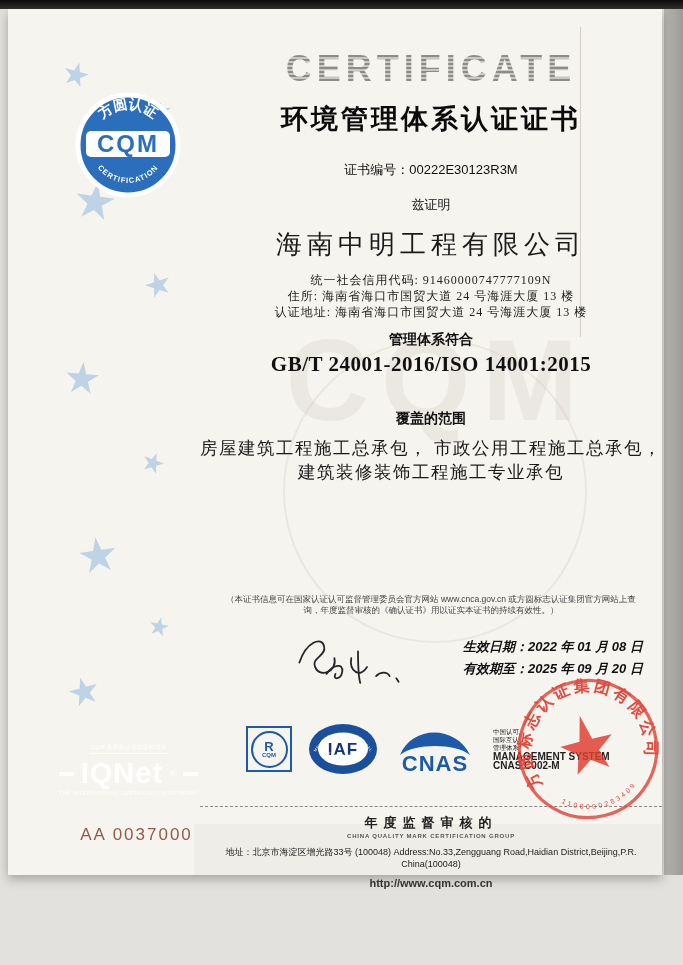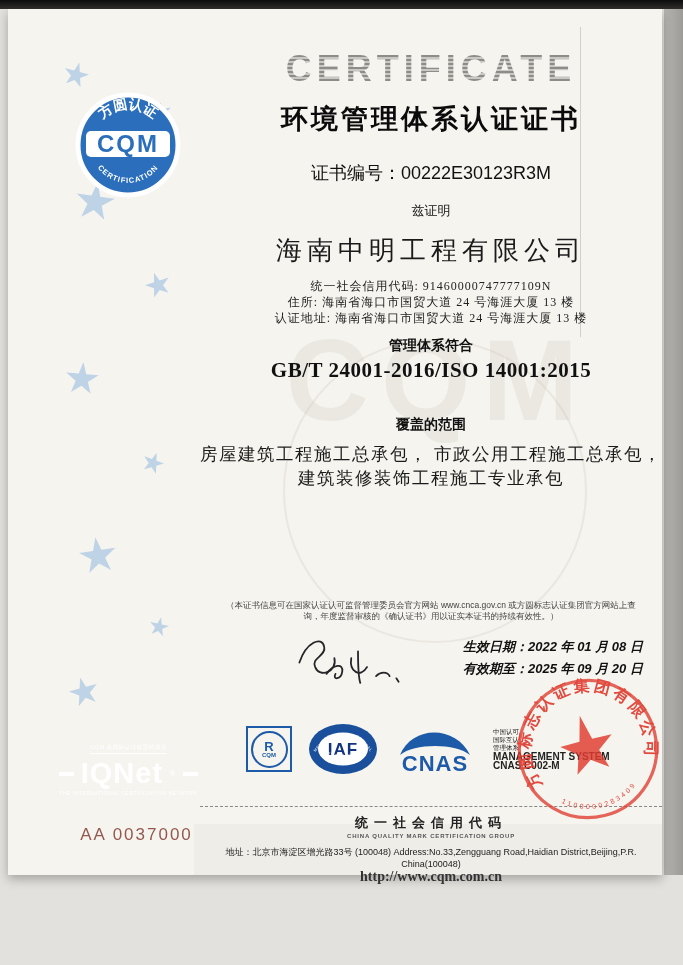--- a/index.html
+++ b/index.html
@@ -32,21 +32,21 @@
   .iqnet-reg{font-size:7px;vertical-align:top;}
   .iqnet-cap-bot{margin-top:3px;font-size:4.6px;letter-spacing:.8px;}
   .serial{position:absolute;left:16px;right:0;top:793px;text-align:center;
     color:rgba(130,60,48,.85);font-size:17px;letter-spacing:2px;}
   
   .content{position:absolute;left:192px;top:0;width:462px;text-align:center;color:#111;}
   .cert-head{margin-top:42px;font-size:36px;font-weight:bold;letter-spacing:5px;line-height:1;
     background:repeating-linear-gradient(180deg,#8e8c88 0 2px,#cac8c4 2px 4px);
     -webkit-background-clip:text;background-clip:text;color:transparent;}
   .doc-title{margin-top:14px;font-size:27px;font-weight:bold;letter-spacing:3px;color:#0b0b0b;}
-  .cert-no{margin-top:24px;font-size:18px;}
+  .cert-no{margin-top:24px;font-size:13px;}
   .certify{margin-top:17px;font-size:13px;}
   .company{margin-top:13px;font-size:26px;letter-spacing:5px;color:#1a1a1a;
     font-family:"Liberation Serif",serif;}
   .info{margin-top:10px;font-size:12px;line-height:16px;color:#222;
     font-family:"Liberation Serif",serif;letter-spacing:1px;}
   .conform{margin-top:11px;font-size:14px;font-weight:bold;}
   .standard{margin-top:3px;font-size:21px;font-weight:bold;letter-spacing:.5px;
     font-family:"Liberation Serif",serif;}
   .scope-label{margin-top:33px;font-size:14px;font-weight:bold;}
   .scope{margin-top:8px;font-size:17.5px;line-height:24px;letter-spacing:1.5px;
@@ -72,21 +72,21 @@
   .seal{position:absolute;left:505px;top:665px;width:150px;height:150px;
     transform:rotate(-14deg);z-index:5;opacity:.92;}
   
   .footer-strip{position:absolute;left:186px;top:815px;width:468px;height:51px;
     background:#efede8;z-index:1;}
   .footer{position:absolute;left:192px;top:797px;width:462px;text-align:center;
     border-top:1px dashed #888;padding-top:7px;z-index:3;}
   .group-cn{font-size:13px;font-weight:bold;letter-spacing:6px;color:#222;}
   .group-en{font-size:6px;font-weight:bold;letter-spacing:.8px;color:#555;margin-top:1px;}
   .footer-addr{font-size:9px;color:#222;margin-top:7px;}
-  .footer-url{font-size:14px;font-weight:bold;color:#333;margin-top:0;font-family:Liberation Serif, serif;}
+  .footer-url{font-size:11px;font-weight:bold;color:#333;margin-top:8px;}
 </style>
 </head>
 <body>
 
 <div class="scan-topbar"></div>
 <div class="scan-rightstrip"></div>
 
 <div class="paper">
 
   <div class="watermark-cqm">CQM</div>
@@ -225,19 +225,19 @@
       <textPath href="#sealArc" startOffset="50%" text-anchor="middle">方圆标志认证集团有限公司</textPath>
     </text>
     <polygon points="70,38 76.1,61.6 94.7,62 79.9,73.2 85.3,91 70,80.4 54.7,91 60.1,73.2 45.3,62 63.9,61.6" fill="#e03c30" opacity=".9"></polygon>
     <text font-size="6.5" fill="#e03c30" letter-spacing="2.5" font-family="Liberation Sans, sans-serif">
       <textPath href="#sealNum" startOffset="50%" text-anchor="middle">1100000283409</textPath>
     </text>
   </svg>
 
   <div class="footer-strip"></div>
   <div class="footer">
-    <div class="group-cn">统一社会信用代码</div>
+    <div class="group-cn">年度监督审核的</div>
     <div class="group-en">CHINA QUALITY MARK CERTIFICATION GROUP</div>
     <div class="footer-addr">地址：北京市海淀区增光路33号 (100048)   Address:No.33,Zengguang Road,Haidian District,Beijing,P.R. China(100048)</div>
     <div class="footer-url">http://www.cqm.com.cn</div>
   </div>
 
 </div>
 
 </body></html>

